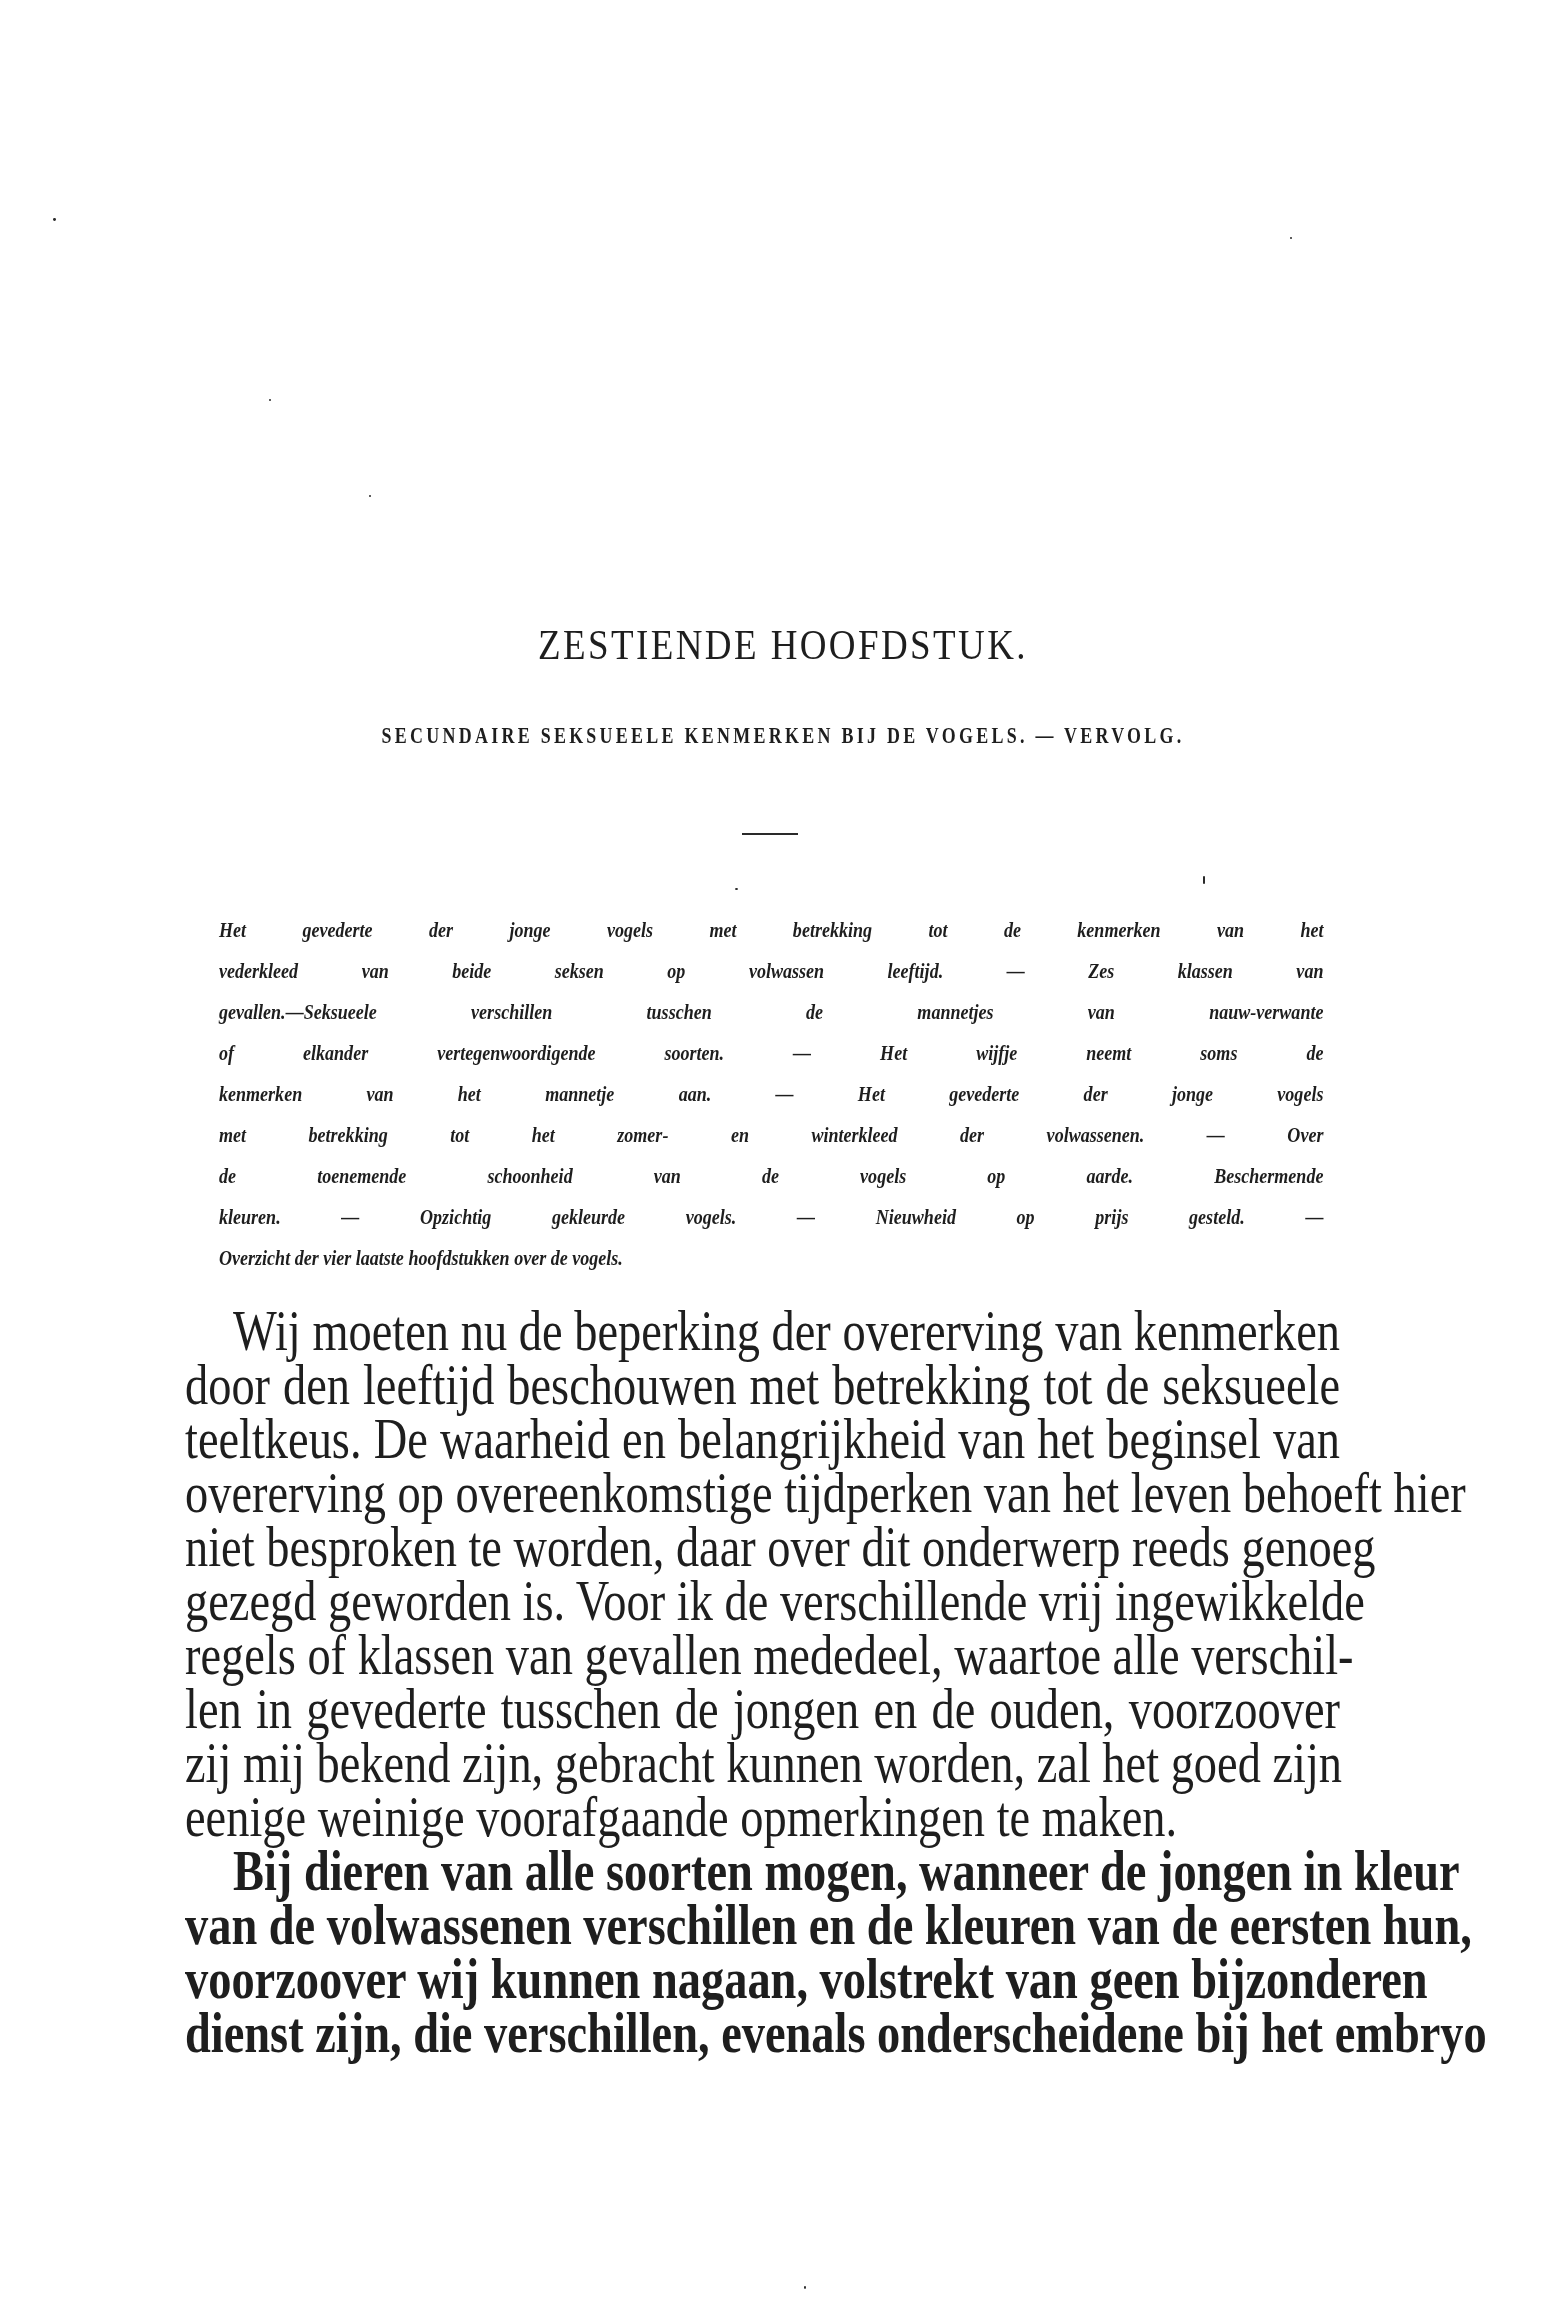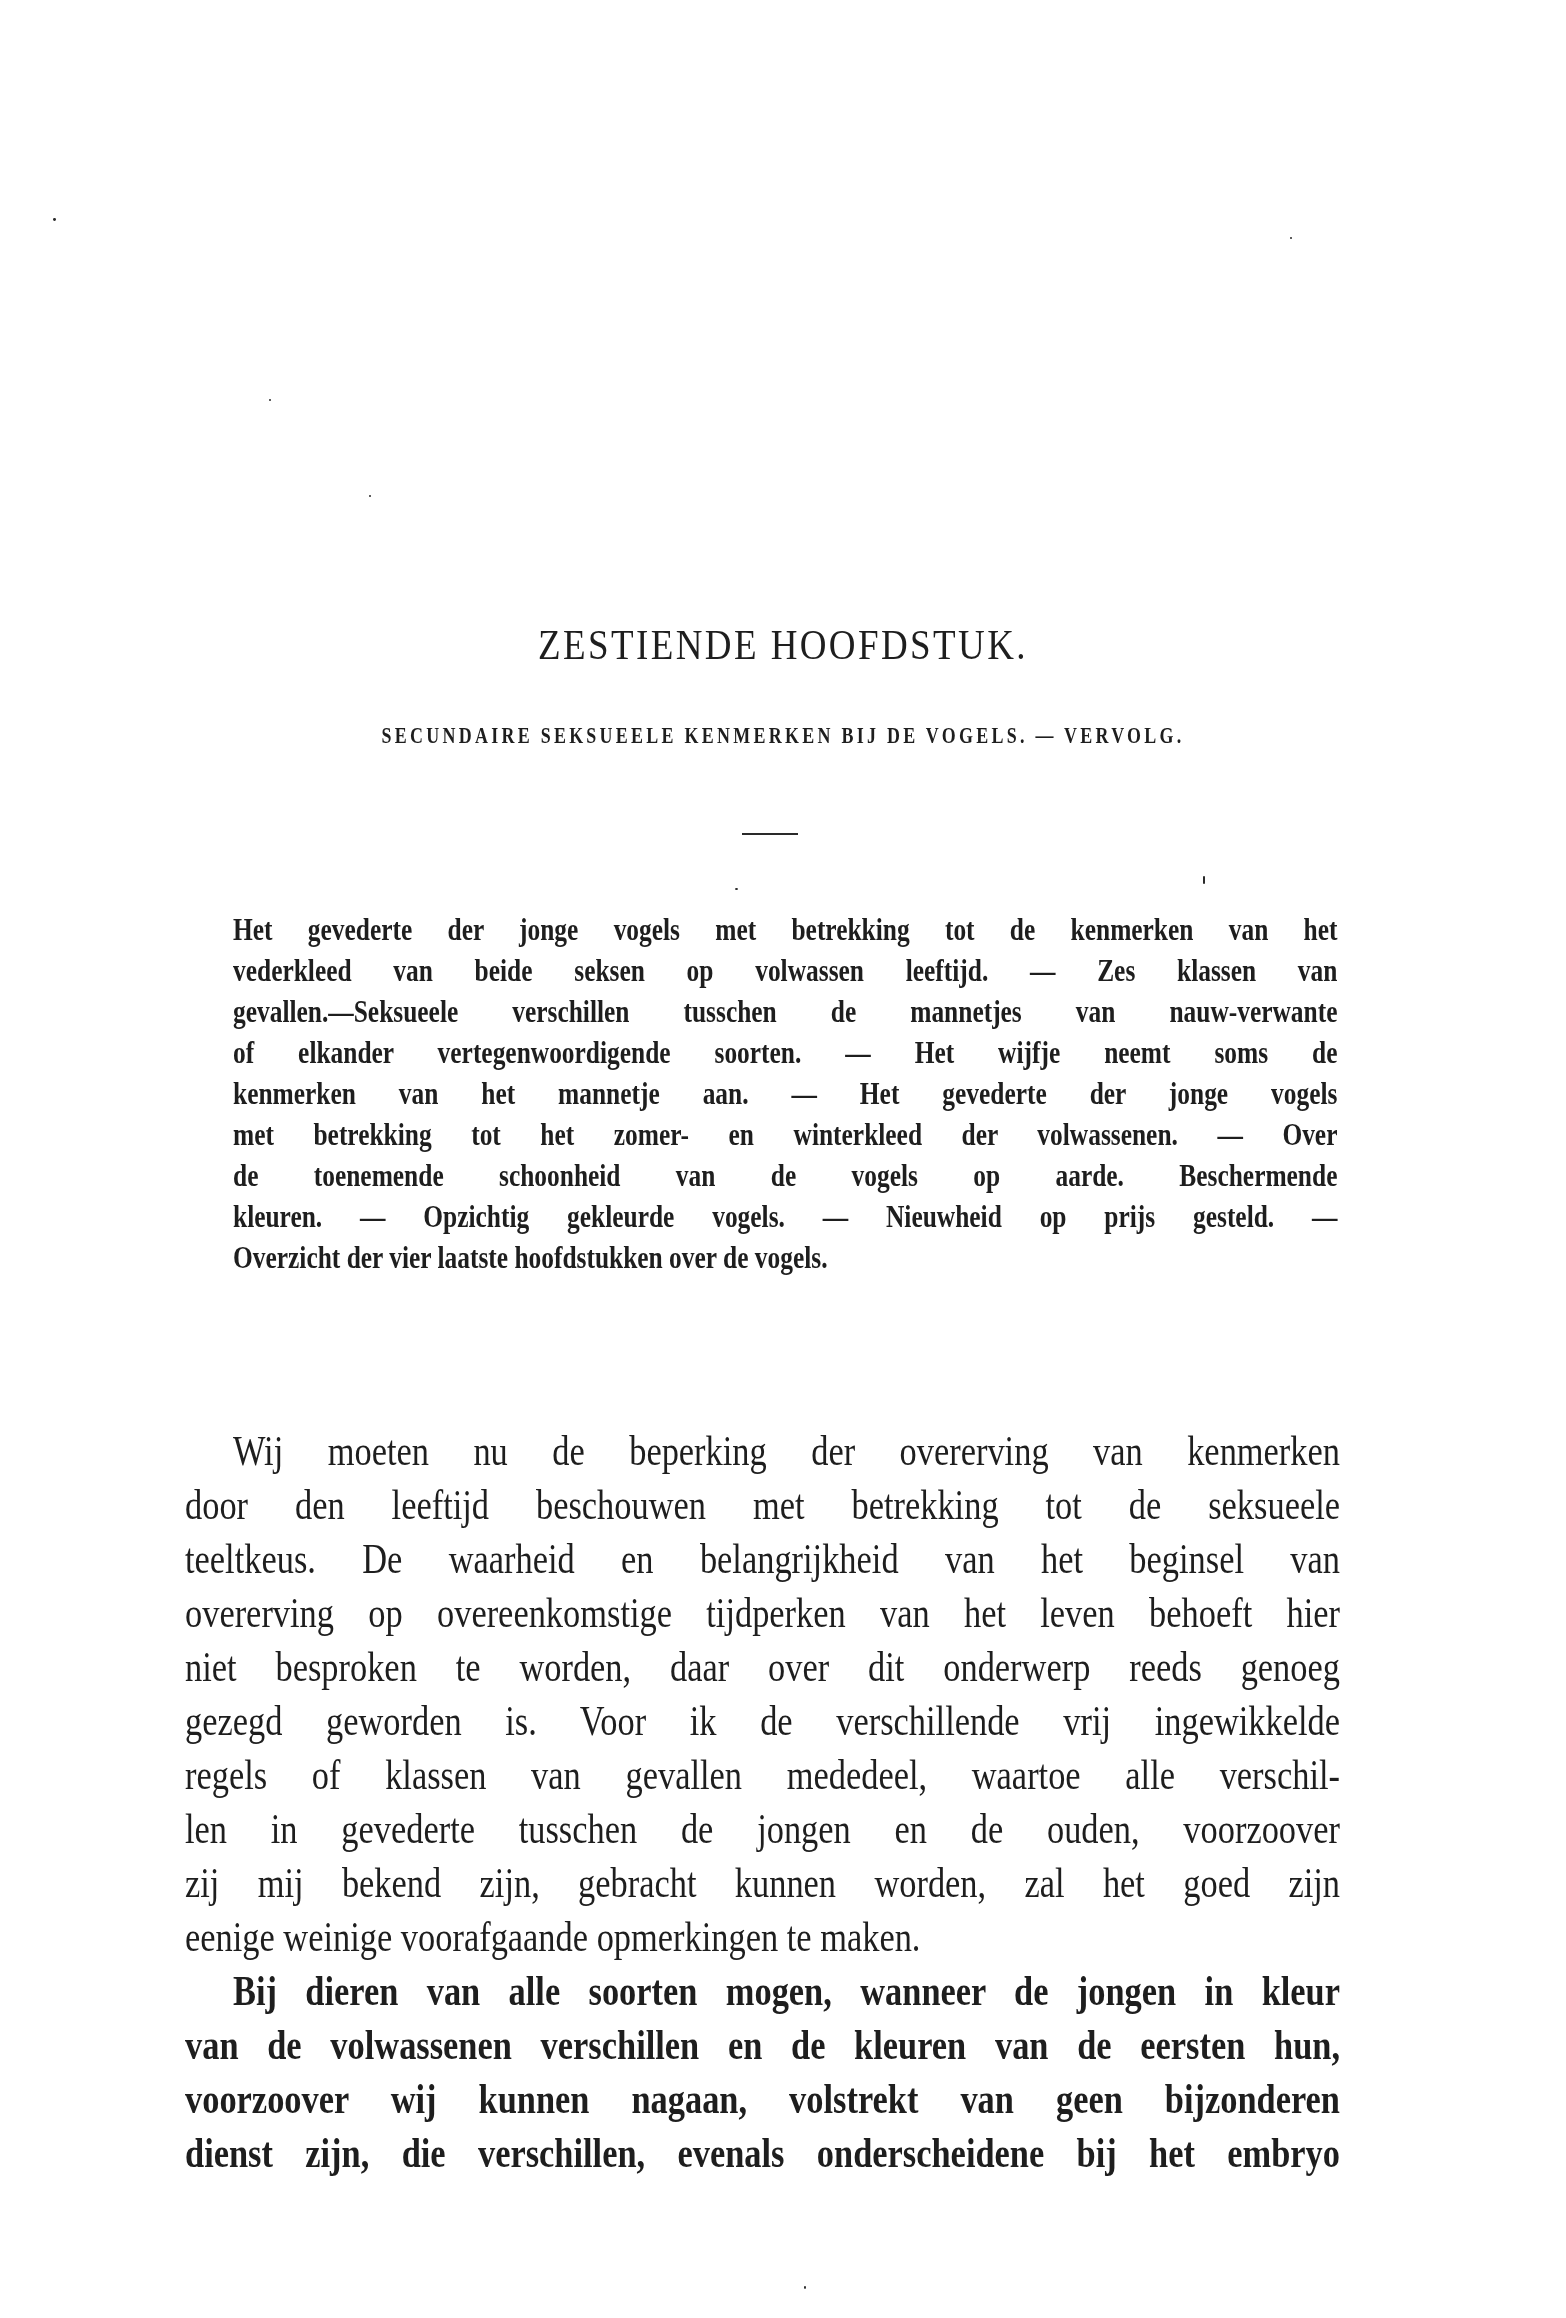--- a/index.html
+++ b/index.html
@@ -54,49 +54,50 @@
       background: #2a2a2a;
     }
     .speck {
       position: absolute;
       background: #2a2a2a;
       border-radius: 50%;
     }
     .summary {
       position: absolute;
       top: 909px;
-      left: 233px;
+      left: 219px;
       width: 1104px;
-      font-size: 31px;
+      font-size: 22px;
       line-height: 41px;
       text-align: justify;
       text-align-last: left;
       font-weight: bold;
+      font-style: italic;
     }
     .summary .line {
       display: block;
       text-align: justify;
       text-align-last: justify;
       white-space: nowrap;
       transform: scaleX(0.82);
       transform-origin: left;
       width: 122%;
     }
     .summary .line.first {
       padding-left: 0;
     }
     .summary .line.last {
       text-align-last: left;
     }
     .body-text {
       position: absolute;
-      top: 1424px;
+      top: 1304px;
       left: 185px;
       width: 1155px;
-      font-size: 43px;
+      font-size: 58px;
       line-height: 54px;
     }
     .body-text .line {
       display: block;
       white-space: nowrap;
       text-align: justify;
       text-align-last: justify;
       transform: scaleX(0.80);
       transform-origin: left;
       width: 125%;

